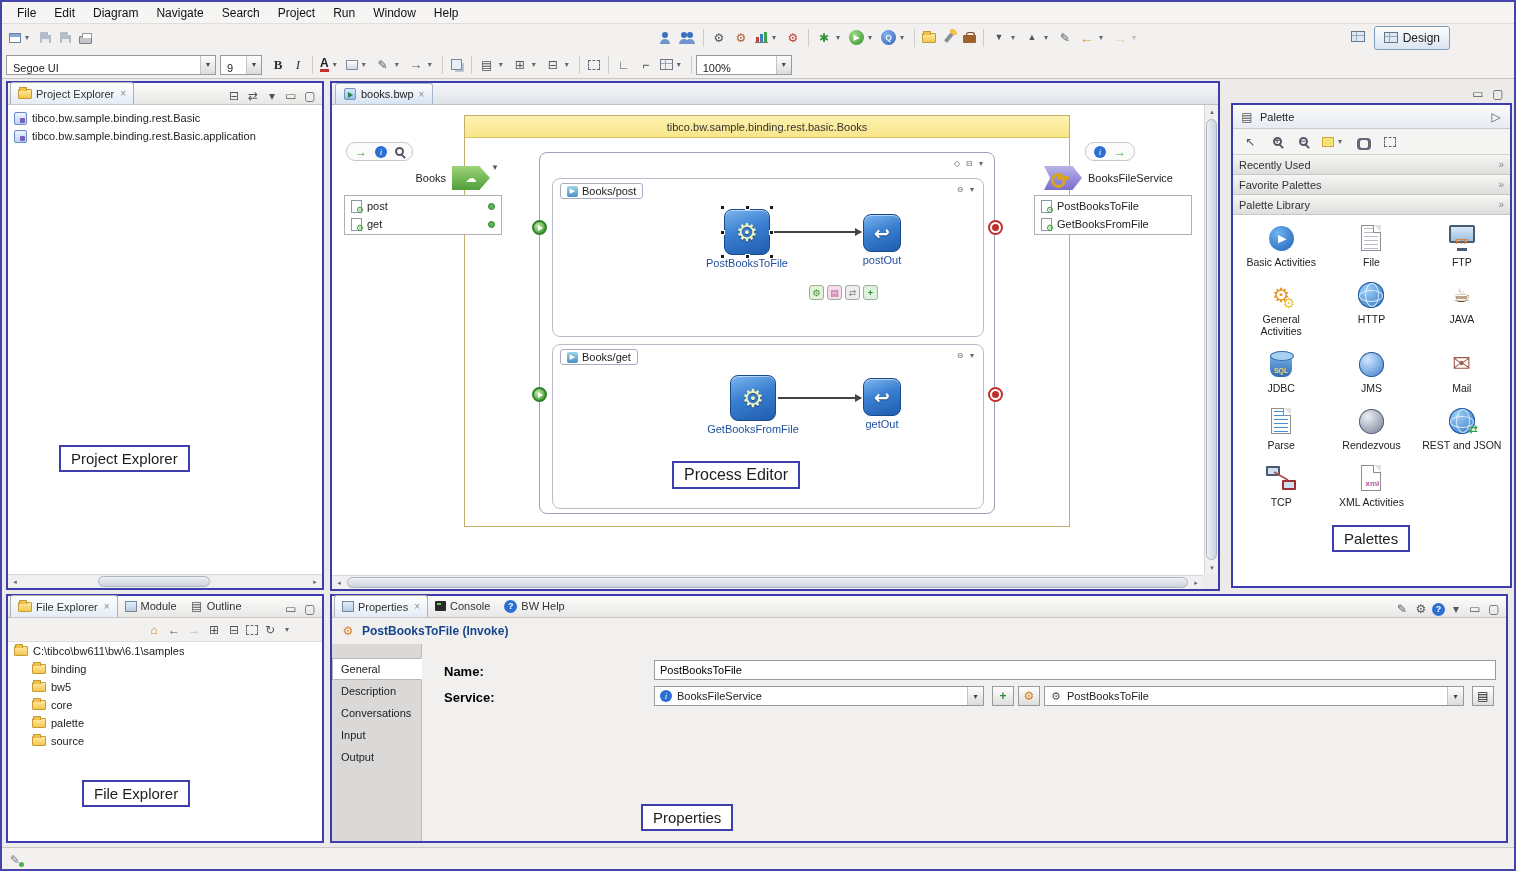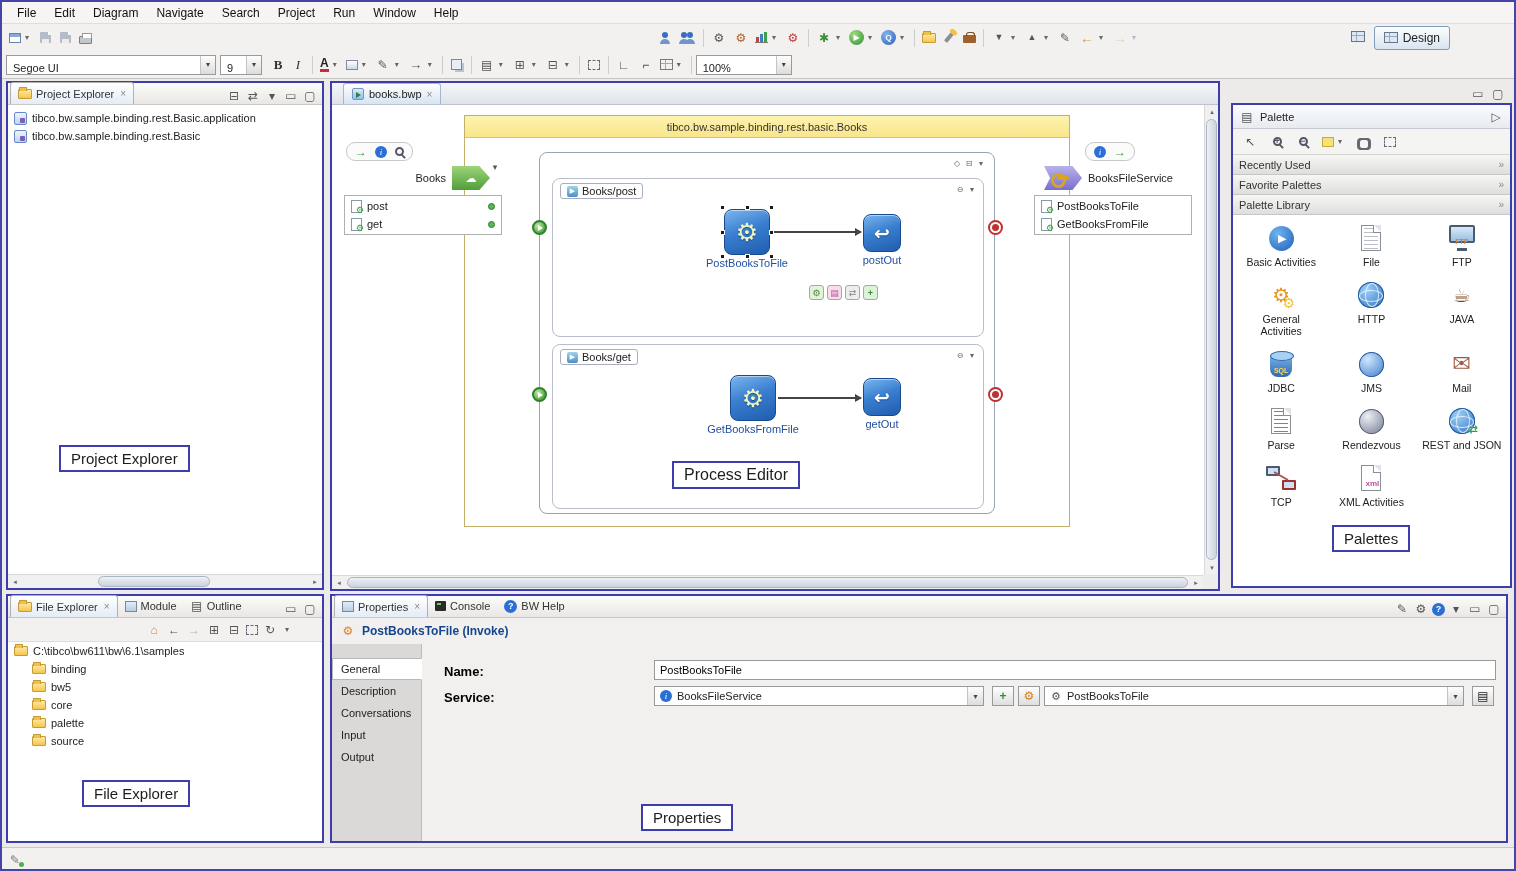--- a/index.html
+++ b/index.html
@@ -75,21 +75,21 @@
   .proj-ico { width:13px; height:13px; border:1px solid #6888c8; border-radius:2px; background:linear-gradient(#eef4ff,#bcd4f4); position:relative; flex:0 0 auto; }
   .proj-ico::after { content:""; position:absolute; right:1px; bottom:1px; width:5px; height:5px; background:#7a5fb8; border-radius:1px; }
 
   .hscroll { position:absolute; left:0; right:0; bottom:0; height:14px; background:#f0f0f0; border-top:1px solid #d8d8d8; }
   .hscroll .thumb { position:absolute; top:1px; bottom:1px; background:linear-gradient(#eef1f5,#ccd3dc); border:1px solid #aab4c2; border-radius:6px; }
   .hscroll .sb, .vscroll .sb { position:absolute; width:14px; height:13px; display:flex; align-items:center; justify-content:center; font-size:7px; color:#667; }
   .vscroll { position:absolute; top:0; bottom:15px; right:0; width:14px; background:#f0f0f0; border-left:1px solid #d8d8d8; }
   .vscroll .thumb { position:absolute; left:1px; right:1px; background:linear-gradient(90deg,#eef1f5,#ccd3dc); border:1px solid #aab4c2; border-radius:6px; }
 
   
-  .etabbar { height:22px; background:linear-gradient(#f4f6f9,#dfe3e9); border-bottom:1px solid #bcc3cc; display:flex; align-items:flex-end; padding-left:11px; }
+  .etabbar { height:22px; background:linear-gradient(#f4f6f9,#dfe3e9); border-bottom:1px solid #bcc3cc; display:flex; align-items:flex-end; padding-left:3px; }
   .etab { height:21px; display:flex; align-items:center; gap:5px; padding:0 8px; font-size:11px; background:linear-gradient(#fefefe,#d7e4f3); border:1px solid #a6b6cc; border-bottom:none; border-radius:3px 3px 0 0; }
   .bwp-ico { width:12px; height:12px; border:1px solid #7a93b8; border-radius:2px; background:linear-gradient(#d8ecff,#8cc0ee); position:relative; }
   .bwp-ico::after { content:""; position:absolute; left:3px; top:3px; border-left:5px solid #2f7f3f; border-top:3px solid transparent; border-bottom:3px solid transparent; }
   .canvas { position:relative; width:100%; height:calc(100% - 22px); background:#fff; overflow:hidden; }
   .pframe { position:absolute; border:1px solid #c2b06a; background:#fff; }
   .pframe-h { height:22px; background:linear-gradient(#fdf3b0,#f9e58a); border-bottom:1px solid #ddc35e; display:flex; align-items:center; justify-content:center; font-size:11px; color:#333; }
   .pill { position:absolute; display:flex; align-items:center; gap:8px; height:19px; padding:0 8px; border:1px solid #c8c8c8; border-radius:9px; background:#fbfbfb; }
   .info-badge { width:12px; height:12px; border-radius:50%; background:#2b6fd4; color:#fff; font-size:9px; font-style:italic; font-family:"Liberation Serif",serif; display:inline-flex; align-items:center; justify-content:center; }
   .help-badge { width:13px; height:13px; border-radius:50%; background:#2b6fd4; color:#fff; font-size:9px; font-weight:bold; display:inline-flex; align-items:center; justify-content:center; }
   .garrow { color:#3a9f3a; font-weight:bold; font-size:12px; }
@@ -385,25 +385,25 @@
         <span class="gi">⊟</span>
         <span class="gi">⇄</span>
         <span class="gi">▾</span>
         <span class="gi">▭</span>
         <span class="gi">▢</span>
       </div>
     </div>
     <div class="tree" style="position:absolute;left:0;right:0;top:22px;bottom:14px;padding-top:4px">
       <div class="trow2">
         <span class="proj-ico"></span>
-        <span>tibco.bw.sample.binding.rest.Basic.application</span>
+        <span>tibco.bw.sample.binding.rest.Basic</span>
       </div>
       <div class="trow2">
         <span class="proj-ico"></span>
-        <span>tibco.bw.sample.binding.rest.Basic</span>
+        <span>tibco.bw.sample.binding.rest.Basic.application</span>
       </div>
       <div class="ann" style="left:51px;top:340px">Project Explorer</div>
     </div>
     <div class="hscroll">
       <span class="sb" style="left:0">◂</span>
       <span class="sb" style="right:0">▸</span>
       <div class="thumb" style="left:90px;width:112px"></div>
     </div>
   </div>
 

